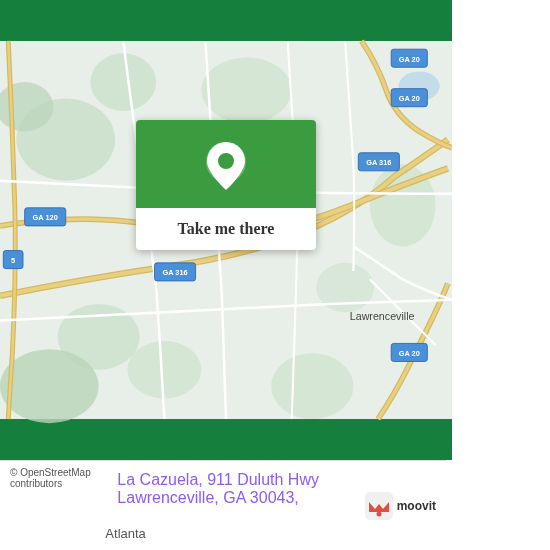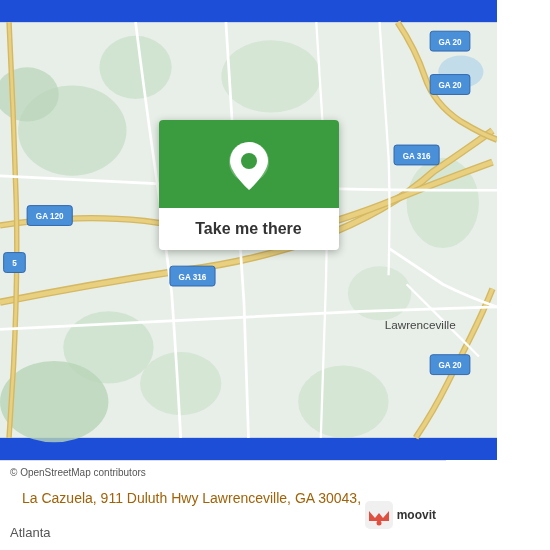--- a/index.html
+++ b/index.html
@@ -5,25 +5,25 @@
     * { margin: 0; padding: 0; box-sizing: border-box; }
     body {
       width: 550px;
       height: 550px;
       overflow: hidden;
       font-family: Arial, sans-serif;
       position: relative;
     }
 
     #map-container {
-      width: 497px;
+      width: 452px;
       height: 460px;
       position: relative;
       overflow: hidden;
-      background-color: #1d4ed8;
+      background-color: #15803d;
     }
 
     
     .map-bg {
       width: 100%;
       height: 100%;
       position: absolute;
       top: 0; left: 0;
     }
 
@@ -41,20 +41,21 @@
 
     #take-me-there-card {
       background: white;
       border-radius: 4px;
       box-shadow: 0 2px 8px rgba(0,0,0,0.3);
       overflow: hidden;
       display: flex;
       flex-direction: column;
       align-items: center;
       width: 180px;
+      font-family: Liberation Serif, serif;
     }
 
     #card-green-section {
       background-color: #3a9c3f;
       width: 100%;
       display: flex;
       justify-content: center;
       align-items: center;
       padding: 20px 0 16px 0;
     }
@@ -80,40 +81,39 @@
     
     #bottom-bar {
       width: 446px;
       height: 90px;
       background: white;
       position: absolute;
       bottom: 0;
       left: 0;
       border-top: 1px solid #ddd;
       display: flex;
-      flex-direction: column;
       justify-content: space-between;
       padding: 6px 10px 8px 10px;
     }
 
     #osm-credit {
       font-size: 10px;
       color: #555;
     }
 
     #address-row {
       display: flex;
       justify-content: space-between;
       align-items: center;
       padding: 4px 0 2px 0;
     }
 
     #address-text {
-      font-size: 14px;
-      color: #a16207;
+      font-size: 16px;
+      color: #8b5cf6;
       font-weight: 400;
       flex: 1;
       margin-left: 12px;
     }
 
     #moovit-logo {
       display: flex;
       align-items: center;
       gap: 4px;
       flex-shrink: 0;

